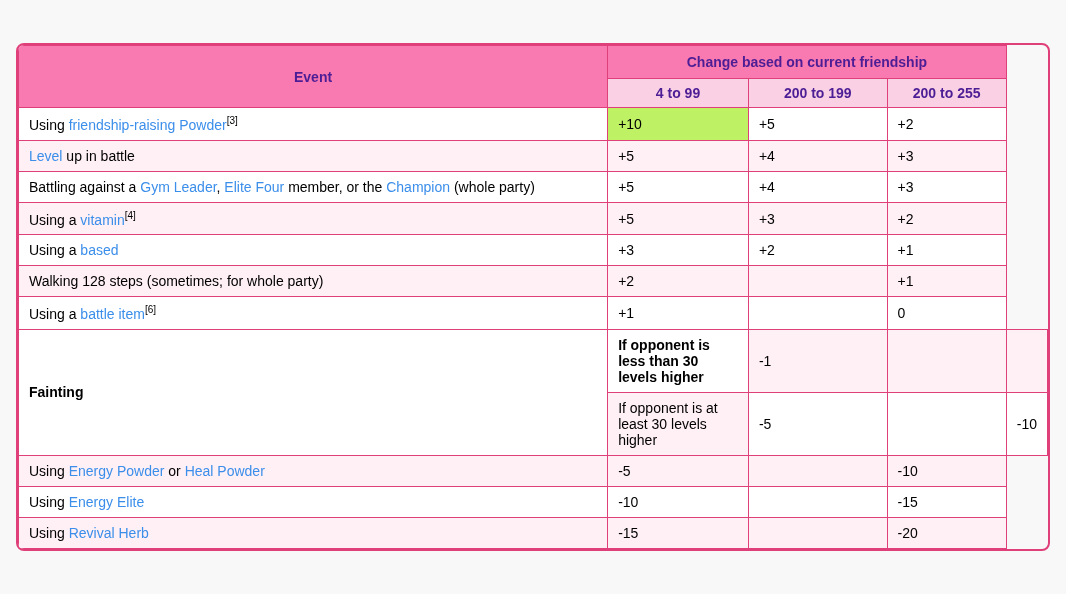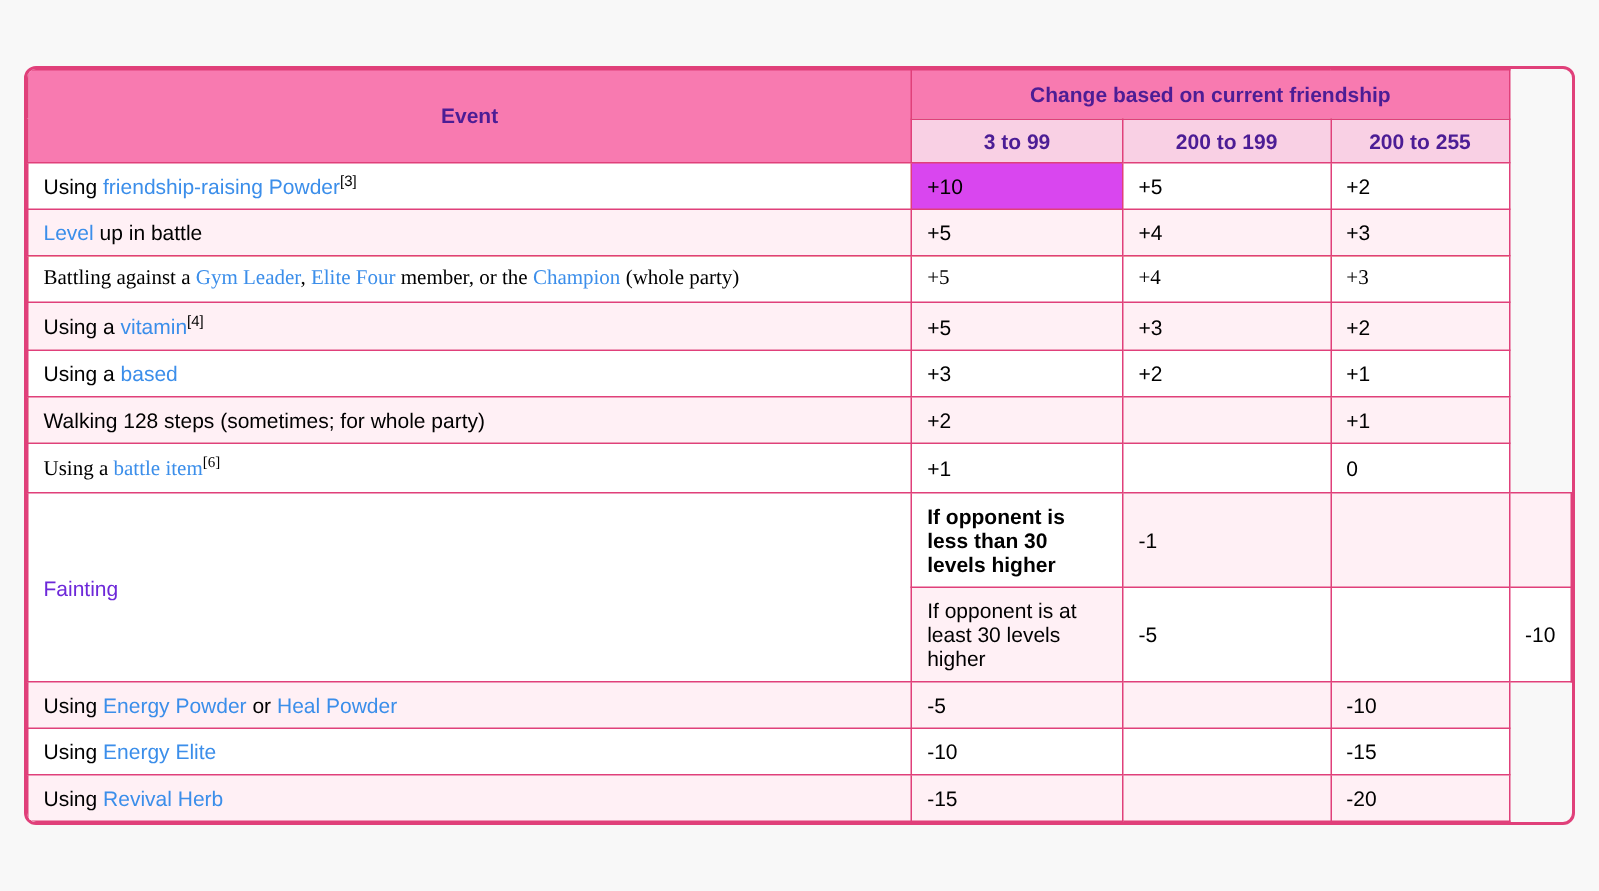--- a/index.html
+++ b/index.html
@@ -51,55 +51,55 @@
     tbody tr:nth-child(odd) td {
       background-color: #ffffff;
     }
     tbody tr:nth-child(even) td {
       background-color: #fff0f5;
     }
     .link-blue { color: #3b8eea; text-decoration: none; }
     .event-cell { width: 58%; }
     .val-cell { width: 14%; text-align: left; }
     .fainting-label {
-      color: #6d28d9;
-      font-weight: normal;
+      color: #000000;
+      font-weight: bold;
     }
     sup { font-size: 10px; }
   </style>
 </head>
 <body>
 
 <div class="table-wrapper">
   <table>
     <thead>
       <tr>
         <th class="event-header" rowspan="2">Event</th>
         <th colspan="3">Change based on current friendship</th>
       </tr>
       <tr class="subheader">
-        <th>3 to 99</th>
+        <th>4 to 99</th>
         <th>200 to 199</th>
         <th>200 to 255</th>
       </tr>
     </thead>
     <tbody id="table-body">
     <tr style="background-color: rgb(255, 255, 255);">
           <td class="event-cell" style="background-color: rgb(255, 255, 255);">Using <a href="#" class="link-blue">friendship-raising Powder</a><sup>[3]</sup></td>
-          <td class="val-cell" style="background-color: #d946ef;">+10</td>
+          <td class="val-cell" style="background-color: #bef264;">+10</td>
           <td class="val-cell" style="background-color: rgb(255, 255, 255);">+5</td>
           <td class="val-cell" style="background-color: rgb(255, 255, 255);">+2</td>
         </tr>
         <tr style="background-color: rgb(255, 240, 245);">
           <td class="event-cell" style="background-color: rgb(255, 240, 245);"><a href="#" class="link-blue">Level</a> up in battle</td>
           <td class="val-cell" style="background-color: rgb(255, 240, 245);">+5</td>
           <td class="val-cell" style="background-color: rgb(255, 240, 245);">+4</td>
           <td class="val-cell" style="background-color: rgb(255, 240, 245);">+3</td>
         </tr>
-        <tr style="background-color: #eab308; font-family: Liberation Serif, serif;">
+        <tr style="background-color: #14532d;">
           <td class="event-cell" style="background-color: rgb(255, 255, 255);">Battling against a <a href="#" class="link-blue">Gym Leader</a>, <a href="#" class="link-blue">Elite Four</a> member, or the <a href="#" class="link-blue">Champion</a> (whole party)</td>
           <td class="val-cell" style="background-color: rgb(255, 255, 255);">+5</td>
           <td class="val-cell" style="background-color: rgb(255, 255, 255);">+4</td>
           <td class="val-cell" style="background-color: rgb(255, 255, 255);">+3</td>
         </tr>
         <tr style="background-color: rgb(255, 240, 245);">
           <td class="event-cell" style="background-color: rgb(255, 240, 245);">Using a <a href="#" class="link-blue">vitamin</a><sup>[4]</sup></td>
           <td class="val-cell" style="background-color: rgb(255, 240, 245);">+5</td>
           <td class="val-cell" style="background-color: rgb(255, 240, 245);">+3</td>
           <td class="val-cell" style="background-color: rgb(255, 240, 245);">+2</td>
@@ -110,21 +110,21 @@
           <td class="val-cell" style="background-color: rgb(255, 255, 255);">+2</td>
           <td class="val-cell" style="background-color: rgb(255, 255, 255);">+1</td>
         </tr>
         <tr style="background-color: #bef264; margin-top: 21px;">
           <td class="event-cell" style="background-color: rgb(255, 240, 245);">Walking 128 steps (sometimes; for whole party)</td>
           <td class="val-cell" style="background-color: rgb(255, 240, 245);">+2</td>
           <td class="val-cell" style="background-color: rgb(255, 240, 245);"></td>
           <td class="val-cell" style="background-color: rgb(255, 240, 245);">+1</td>
         </tr>
         <tr style="background-color: rgb(255, 255, 255);">
-          <td class="event-cell" style="background-color: rgb(255, 255, 255); font-family: Liberation Serif, serif;">Using a <a href="#" class="link-blue">battle item</a><sup>[6]</sup></td>
+          <td class="event-cell" style="background-color: rgb(255, 255, 255);">Using a <a href="#" class="link-blue">battle item</a><sup>[6]</sup></td>
           <td class="val-cell" style="background-color: rgb(255, 255, 255);">+1</td>
           <td class="val-cell" style="background-color: rgb(255, 255, 255);"></td>
           <td class="val-cell" style="background-color: rgb(255, 255, 255);">0</td>
         </tr>
         <tr style="background-color: rgb(255, 240, 245);">
           <td rowspan="2" style="border-right: 1px solid rgb(224, 64, 122); background-color: rgb(255, 255, 255);"><span class="fainting-label">Fainting</span></td>
           <td style="background-color: rgb(255, 255, 255); font-weight: bold;">If opponent is less than 30 levels higher</td>
           <td class="val-cell">-1</td>
           <td class="val-cell"></td>
           <td class="val-cell"></td>

